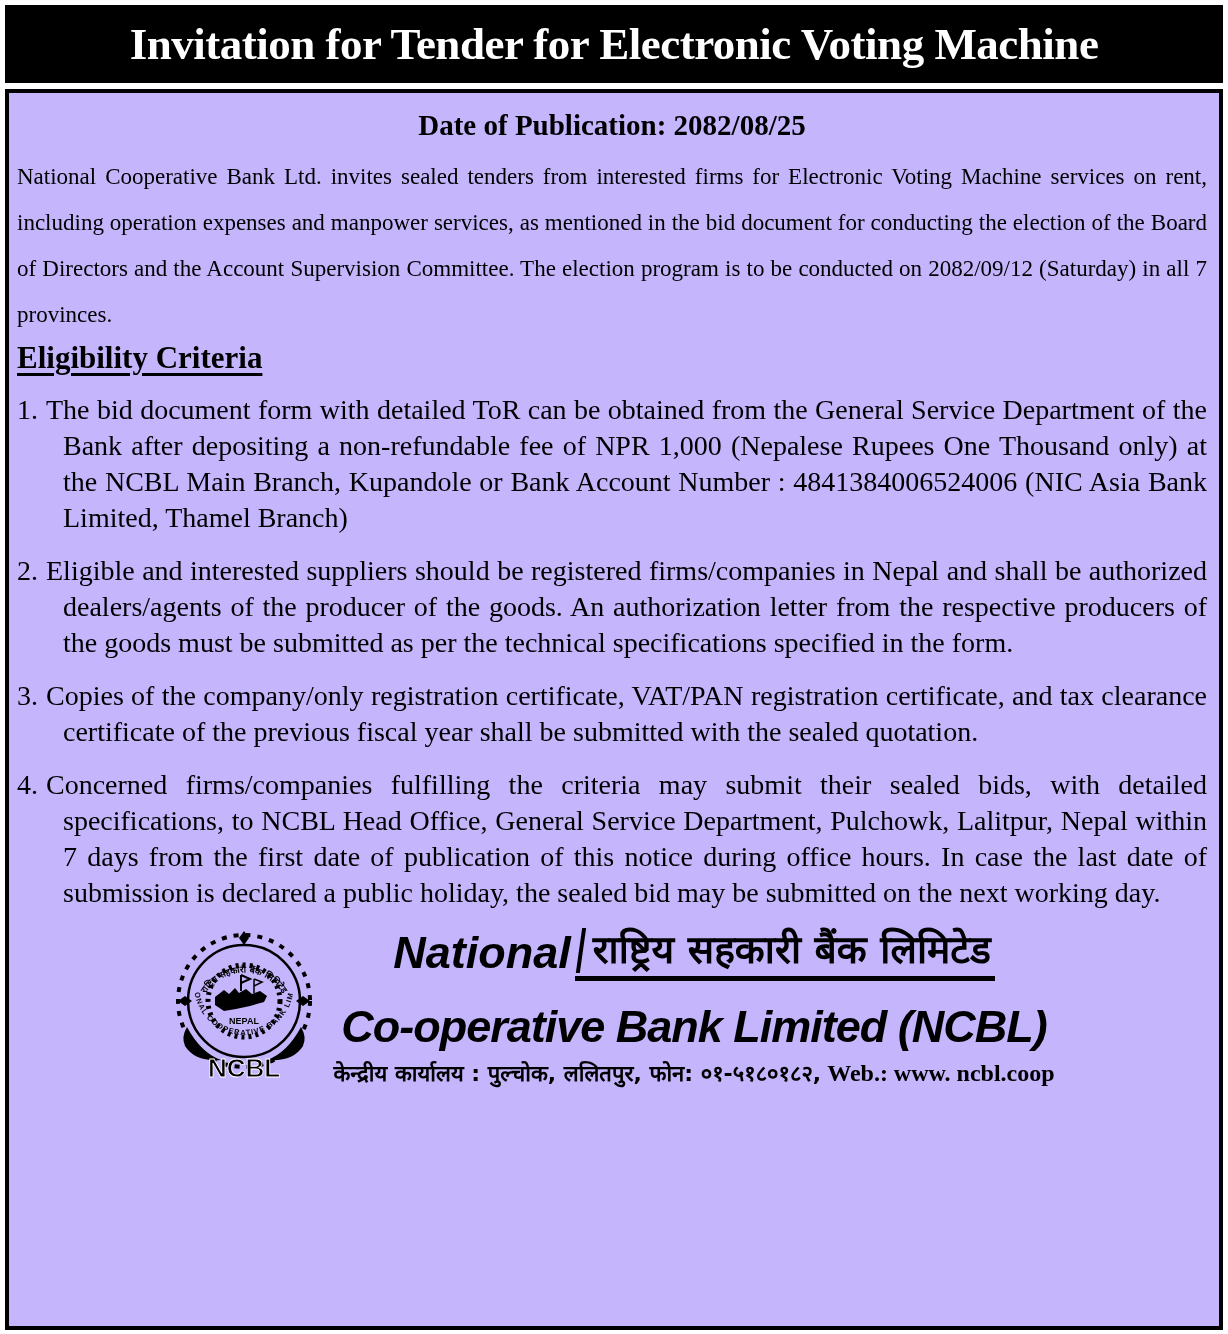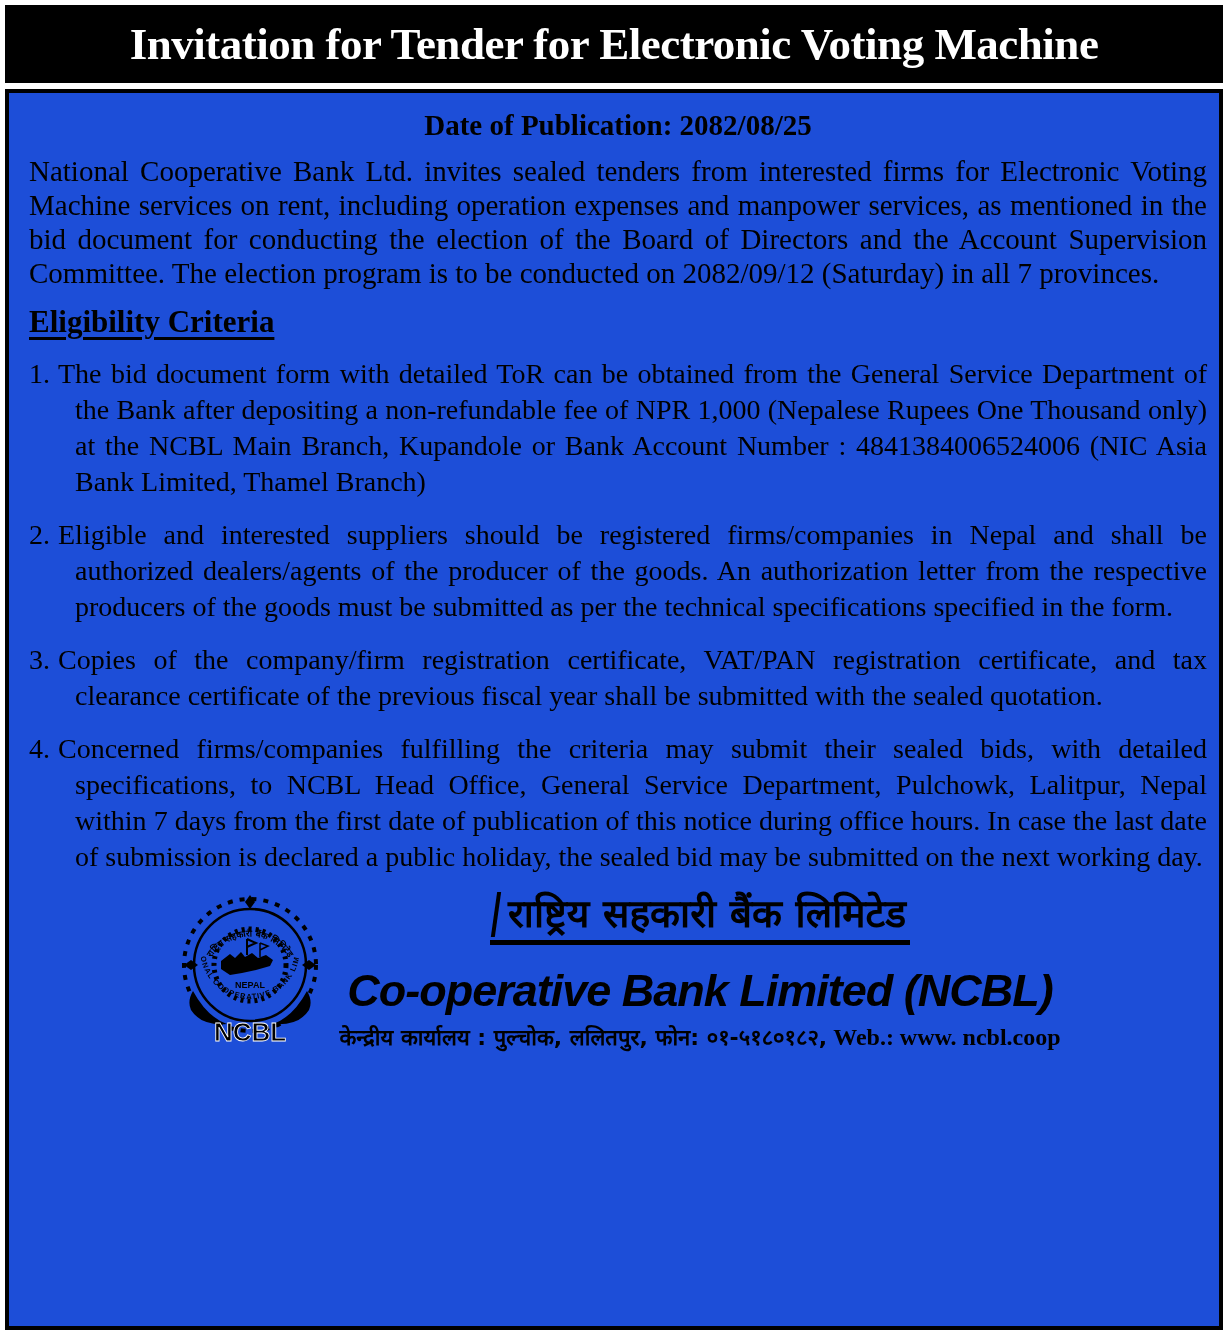--- a/index.html
+++ b/index.html
@@ -12,34 +12,34 @@
   .title-bar {
     position:absolute; left:5px; right:5px; top:5px; height:78px;
     background:#000; color:#fff;
     display:flex; align-items:center; justify-content:center;
   }
   .title-bar .title-text {
     font-weight:bold; font-size:45px; letter-spacing:-0.5px; white-space:nowrap;
   }
   .content-box {
     position:absolute; left:5px; right:5px; top:89px; bottom:4px;
-    border:4px solid #000; background:#1d4ed8;
-    padding:8px 12px 0 20px;
+    border:4px solid #000; background:#c4b5fd;
+    padding:8px 12px 0 8px;
   }
   .date-line {
     text-align:center; font-weight:bold; font-size:29px;
     margin:8px 0 12px 0;
   }
   .intro {
-    font-size:29px; line-height:34px; text-align:justify;
+    font-size:23px; line-height:46px; text-align:justify;
   }
   .elig-heading {
     font-size:31px; font-weight:bold; text-decoration:underline;
     text-underline-offset:5px; text-decoration-thickness:3px;
-    margin:14px 0 16px 0;
+    margin:2px 0 16px 0;
   }
   .criteria-list { }
   .criteria-item {
     font-size:28px; line-height:36px; text-align:justify;
     padding-left:46px; text-indent:-46px;
     margin-bottom:17px;
   }
   .criteria-item .item-number { padding-right:8px; }
   .footer {
     display:flex; align-items:center; justify-content:center;
@@ -88,21 +88,21 @@
 
     <div class="date-line">Date of Publication: 2082/08/25</div>
 
     <div class="intro">National Cooperative Bank Ltd. invites sealed tenders from interested firms for Electronic Voting Machine services on rent, including operation expenses and manpower services, as mentioned in the bid document for conducting the election of the Board of Directors and the Account Supervision Committee. The election program is to be conducted on 2082/09/12 (Saturday) in all 7 provinces.</div>
 
     <div class="elig-heading">Eligibility Criteria</div>
 
     <div class="criteria-list">
       <div class="criteria-item"><span class="item-number">1.</span><span>The bid document form with detailed ToR can be obtained from the General Service Department of the Bank after depositing a non-refundable fee of NPR 1,000 (Nepalese Rupees One Thousand only) at the NCBL Main Branch, Kupandole or Bank Account Number : 4841384006524006 (NIC Asia Bank Limited, Thamel Branch)</span></div>
       <div class="criteria-item"><span class="item-number">2.</span><span>Eligible and interested suppliers should be registered firms/companies in Nepal and shall be authorized dealers/agents of the producer of the goods. An authorization letter from the respective producers of the goods must be submitted as per the technical specifications specified in the form.</span></div>
-      <div class="criteria-item"><span class="item-number">3.</span><span>Copies of the company/firm registration certificate, VAT/PAN registration certificate, and tax clearance certificate of the previous fiscal year shall be submitted with the sealed quotation.</span></div>
+      <div class="criteria-item"><span class="item-number">3.</span><span>Copies of the company/only registration certificate, VAT/PAN registration certificate, and tax clearance certificate of the previous fiscal year shall be submitted with the sealed quotation.</span></div>
       <div class="criteria-item"><span class="item-number">4.</span><span>Concerned firms/companies fulfilling the criteria may submit their sealed bids, with detailed specifications, to NCBL Head Office, General Service Department, Pulchowk, Lalitpur, Nepal within 7 days from the first date of publication of this notice during office hours. In case the last date of submission is declared a public holiday, the sealed bid may be submitted on the next working day.</span></div>
     </div>
 
     <div class="footer">
 
       <div class="logo-wrap">
         <svg width="150" height="152" viewBox="0 0 150 152" xmlns="http://www.w3.org/2000/svg">
 
           <circle cx="75" cy="70" r="66" fill="none" stroke="#000" stroke-width="4" stroke-dasharray="5 7"></circle>
 
@@ -134,20 +134,21 @@
 
           <path d="M18 96 q14 26 34 33 q-26 2 -36 -14 q-4 -9 2 -19 z" fill="#000"></path>
           <path d="M132 96 q-14 26 -34 33 q26 2 36 -14 q4 -9 -2 -19 z" fill="#000"></path>
 
           <text x="75" y="146" font-size="26" font-weight="bold" text-anchor="middle" fill="#000" stroke="#fff" stroke-width="0.8" font-family="Liberation Sans, sans-serif">NCBL</text>
         </svg>
       </div>
 
       <div class="bank-text-block">
         <div class="bank-line1">
+          <span class="name-en-first">National</span>
           <span class="np-wrap">
             <span class="name-divider"></span>
             <span class="name-np">राष्ट्रिय सहकारी बैंक लिमिटेड</span>
           </span>
         </div>
         <div class="bank-line2">Co-operative Bank Limited (NCBL)</div>
         <div class="address-line">
           <span class="address-np">केन्द्रीय कार्यालय : पुल्चोक, ललितपुर, फोन: ०१-५१८०१८२,</span>
           <span class="web-part">Web.: www. ncbl.coop</span>
         </div>

